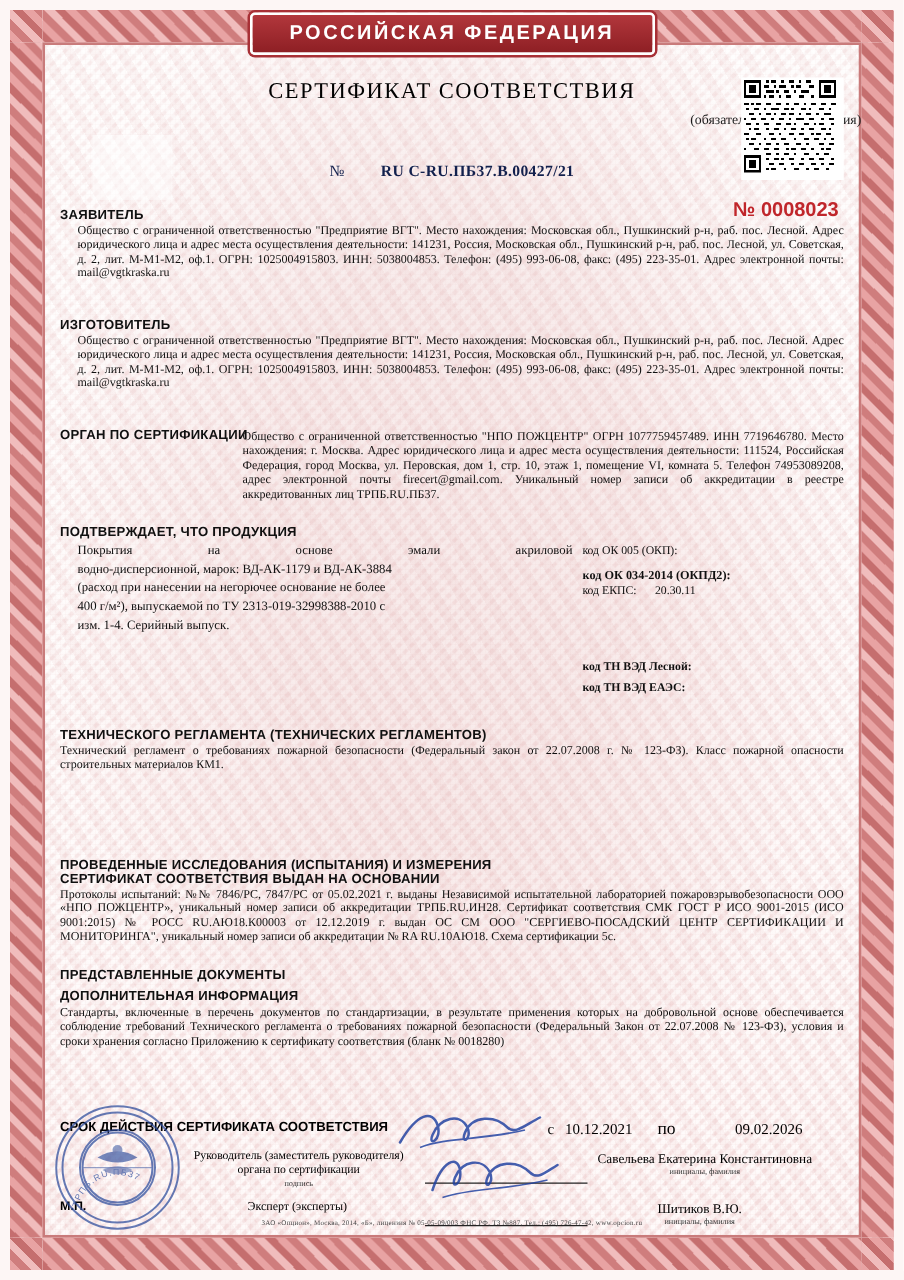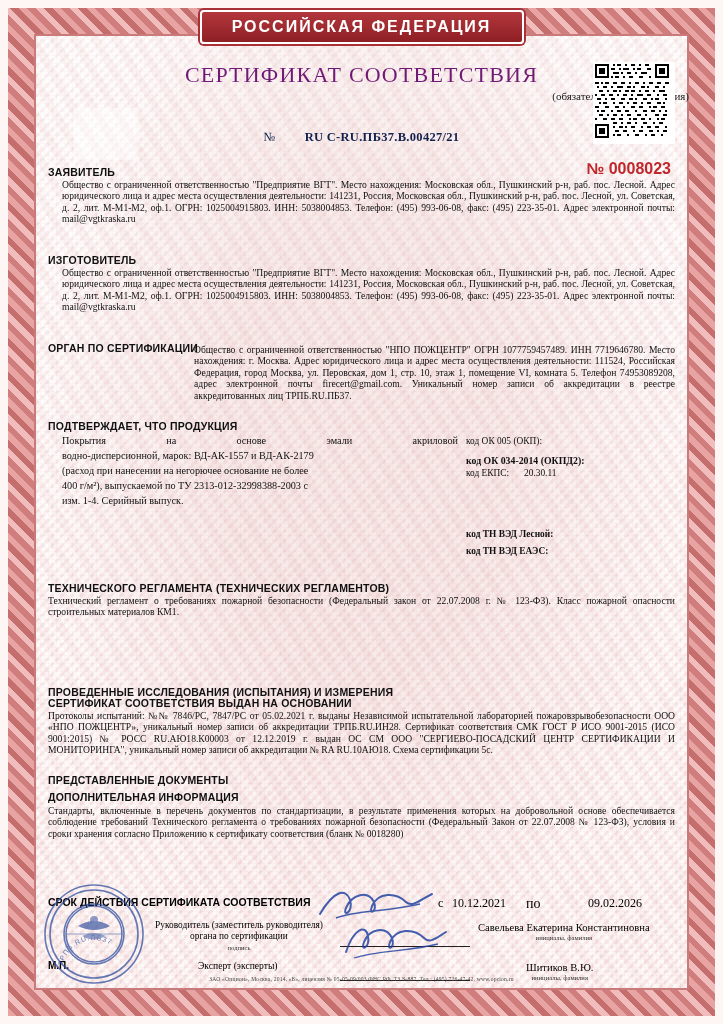--- a/index.html
+++ b/index.html
@@ -83,23 +83,23 @@
     font-size: 16px;
     letter-spacing: 2px;
     text-align: center;
   }
 
   .title-main {
     position: absolute;
     left: 0; right: 0;
     top: 28px;
     text-align: center;
-    font-size: 22px;
+    font-size: 18px;
     letter-spacing: 1.2px;
-    color: #701a75;
+    color: #000000;
   }
   .title-sub {
     position: absolute;
     left: 0; right: 0;
     top: 56px;
     text-align: right;
     font-size: 11px;
     color: #1b1b1b;
   }
   .numline {
@@ -484,23 +484,23 @@
       <div class="sec-h">ПОДТВЕРЖДАЕТ, ЧТО ПРОДУКЦИЯ</div>
       <div class="prod-wrap">
         <div class="prod-left">
           <div class="spread">
             <span>Покрытия</span>
             <span>на</span>
             <span>основе</span>
             <span>эмали</span>
             <span>акриловой</span>
           </div>
-          <div>водно-дисперсионной, марок: ВД-АК-1557 и ВД-АК-2179</div>
+          <div>водно-дисперсионной, марок: ВД-АК-1179 и ВД-АК-3884</div>
           <div>(расход при нанесении на негорючее основание не более</div>
-          <div>400 г/м²), выпускаемой по ТУ 2313-012-32998388-2003 с</div>
+          <div>400 г/м²), выпускаемой по ТУ 2313-019-32998388-2010 с</div>
           <div>изм. 1-4. Серийный выпуск.</div>
         </div>
         <div class="codes">
           <div class="row">
             <span>код ОК 005 (ОКП):</span>
             <span></span>
           </div>
           <div class="row okpd2" style="margin-top:6px;">код ОК 034-2014 (ОКПД2):</div>
           <div class="row">код ЕКПС:</div>
           <div class="row" style="margin-top:-13px; margin-left:58px;">20.30.11</div>

